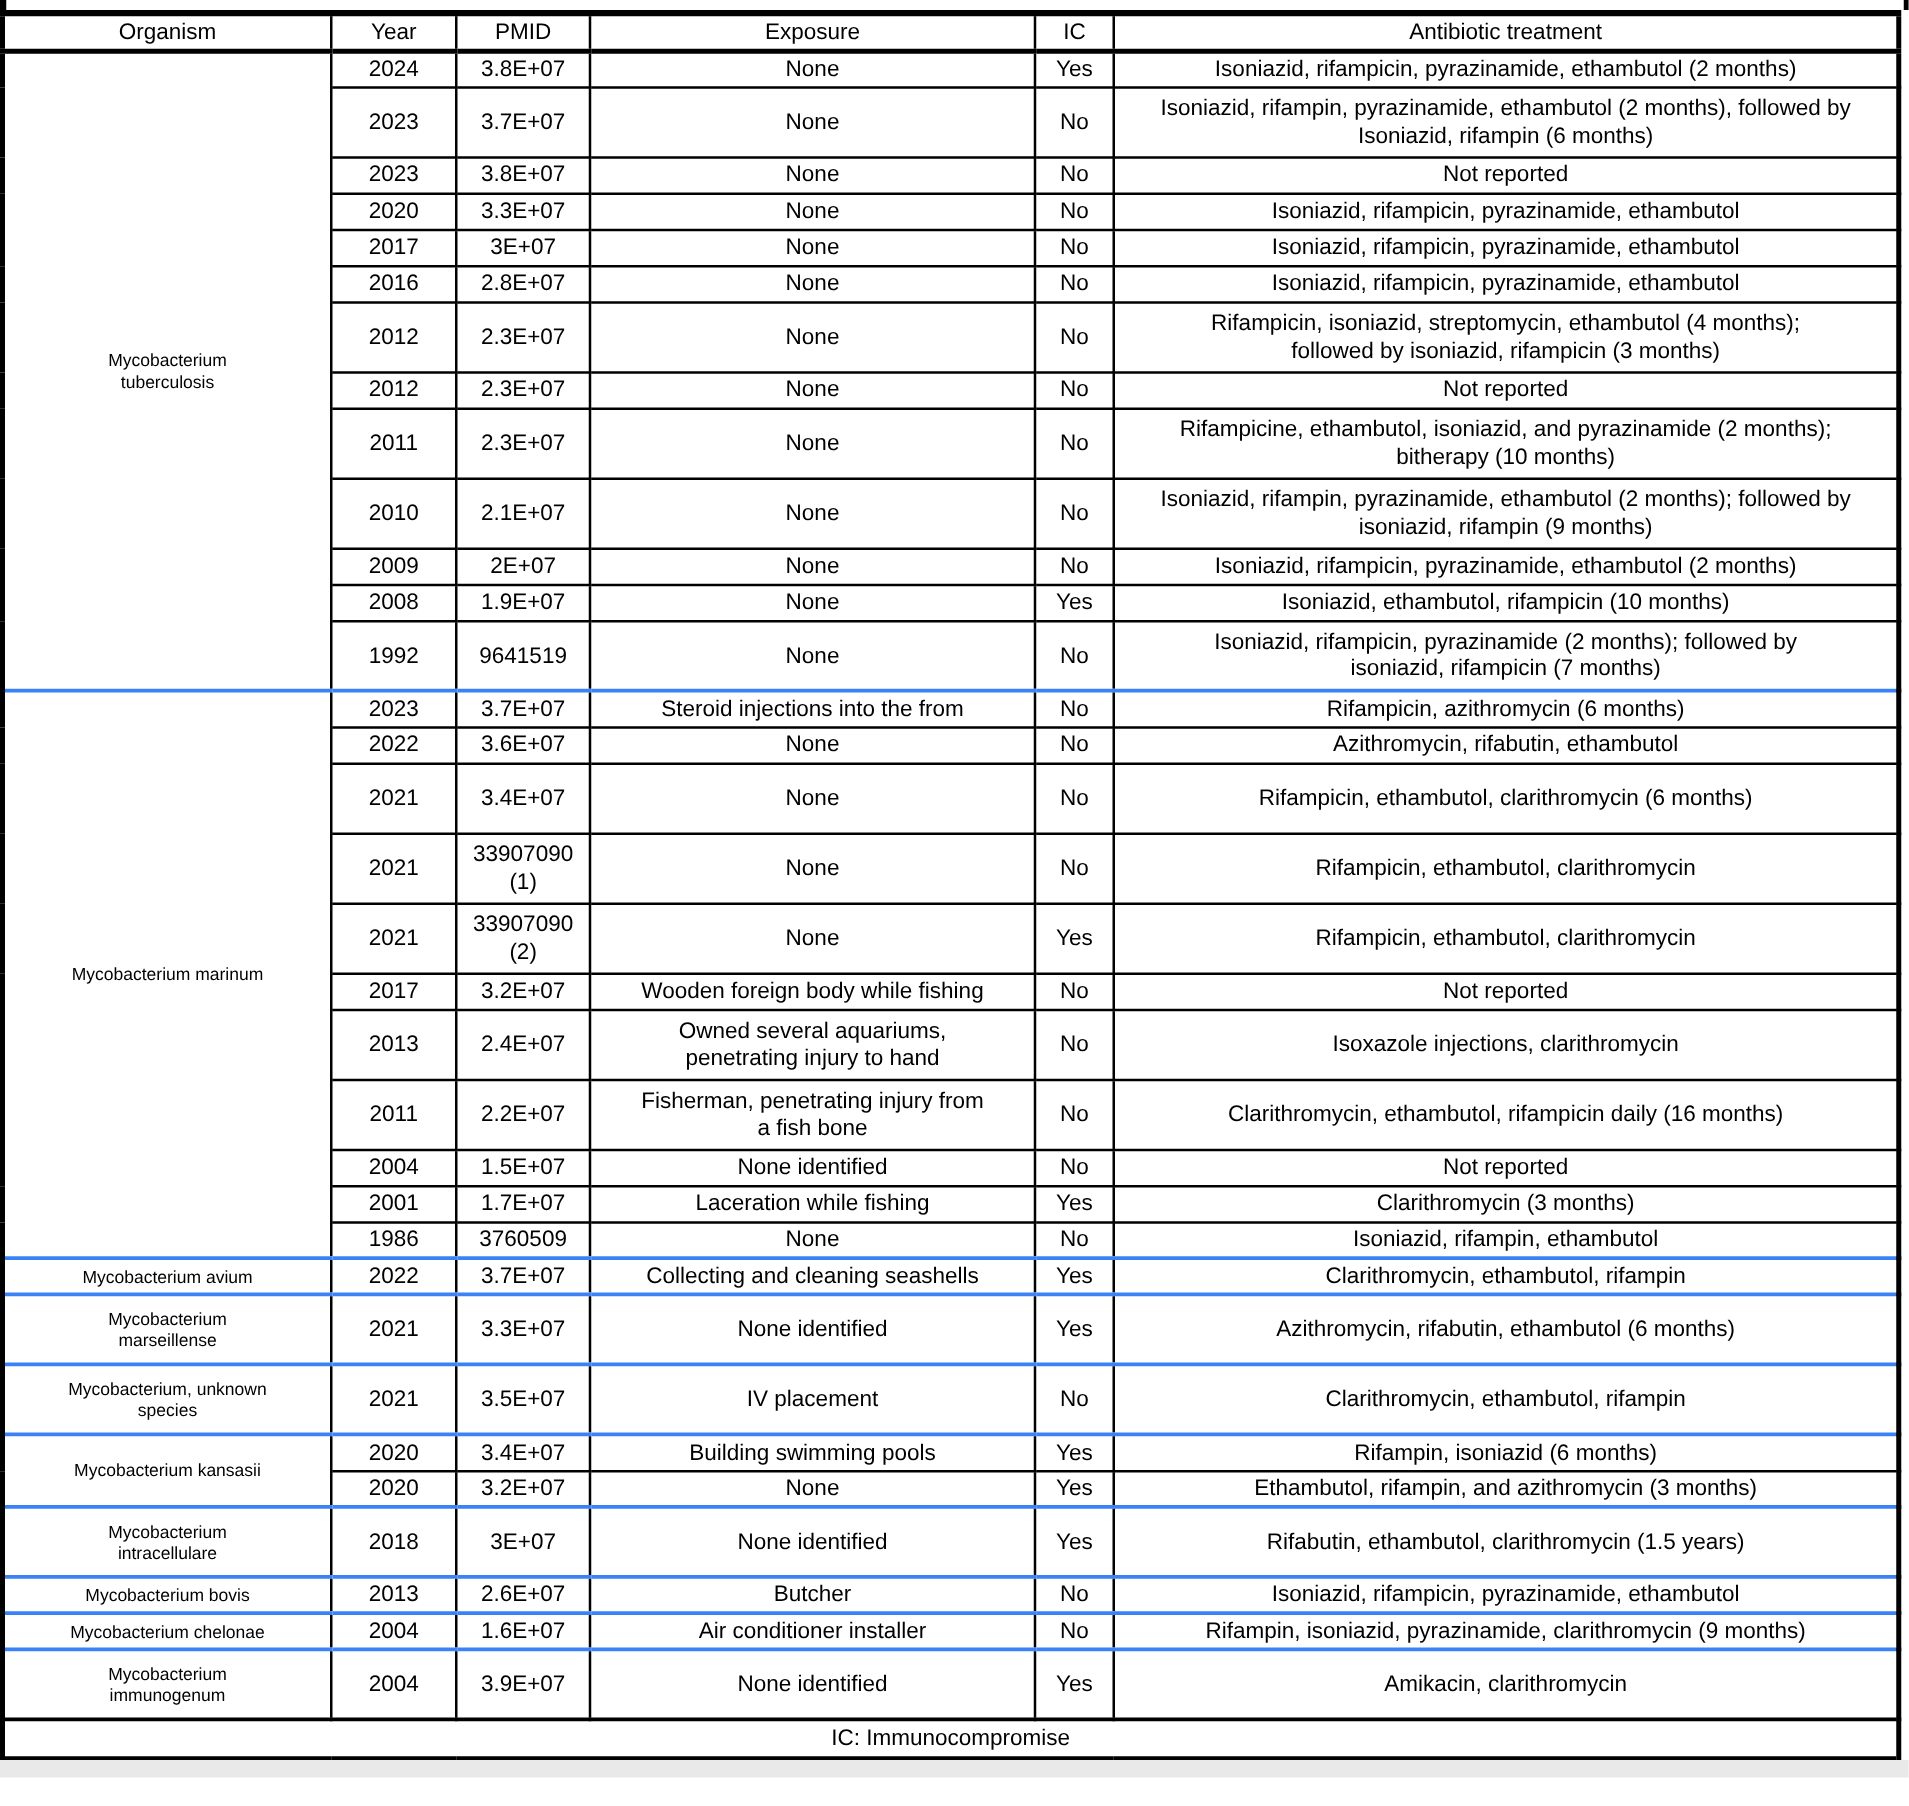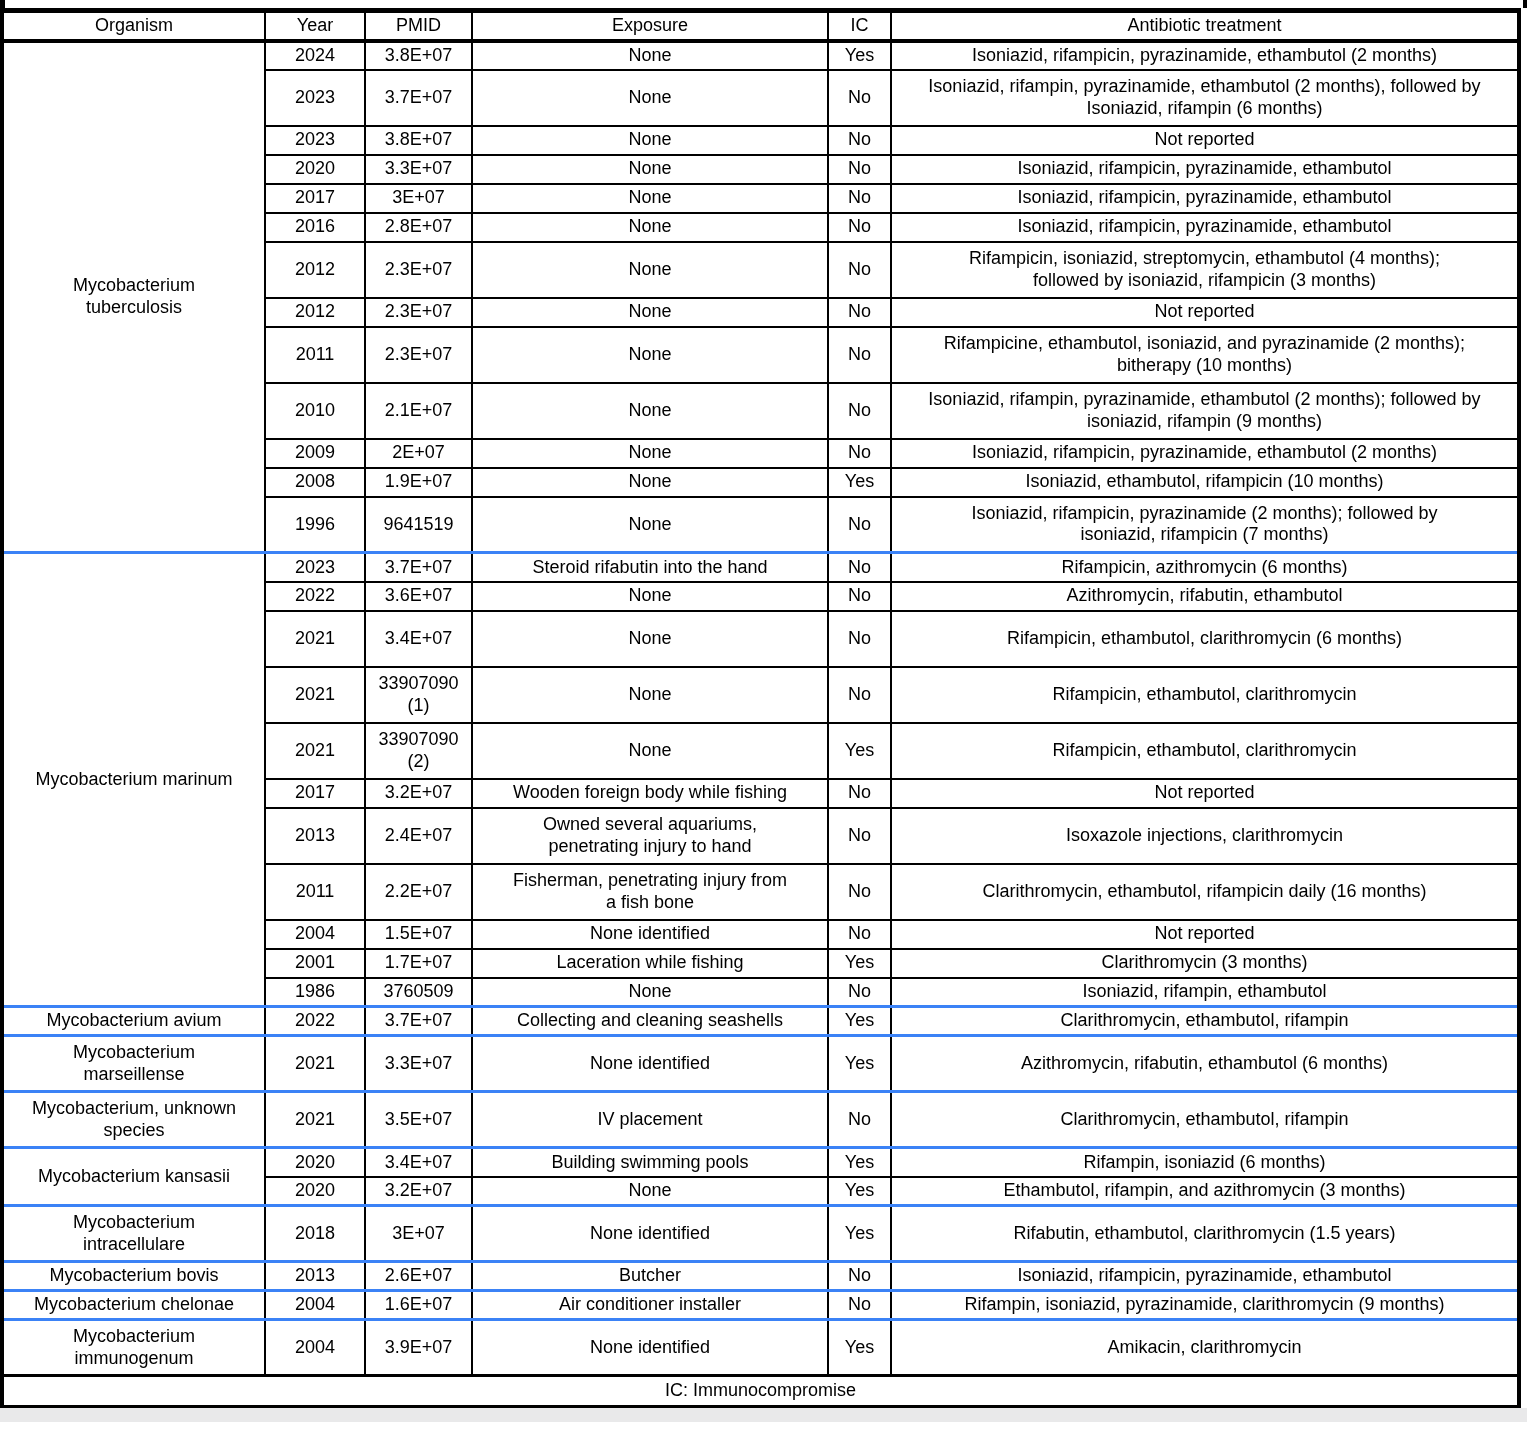--- a/index.html
+++ b/index.html
@@ -41,21 +41,21 @@
     overflow: hidden;
   }
   thead tr { height: 28px; }
   thead th {
     font-weight: 400;
     border-bottom: 4px solid #000;
   }
   tbody tr { height: 29px; }
   tbody tr.tall { height: 56px; }
   tbody tr.group-start td { border-top: 3px solid #3b82f6; }
-  td.org { font-size: 18px; }
+  td.org { font-size: 14px; }
   tfoot td {
     border-top: 3px solid #000;
     font-weight: 400;
     height: 31px;
   }
   .bottom-strip {
     height: 14px;
     background: #e9e9ea;
   }
 </style>
@@ -166,32 +166,32 @@
         <td>Isoniazid, rifampicin, pyrazinamide, ethambutol (2 months)</td>
       </tr>
       <tr>
         <td>2008</td>
         <td>1.9E+07</td>
         <td>None</td>
         <td>Yes</td>
         <td>Isoniazid, ethambutol, rifampicin (10 months)</td>
       </tr>
       <tr class="tall">
-        <td>1996</td>
+        <td>1992</td>
         <td>9641519</td>
         <td>None</td>
         <td>No</td>
         <td>Isoniazid, rifampicin, pyrazinamide (2 months); followed by
 isoniazid, rifampicin (7 months)</td>
       </tr>
       <tr class="group-start">
         <td class="org" rowspan="11">Mycobacterium marinum</td>
         <td>2023</td>
         <td>3.7E+07</td>
-        <td>Steroid rifabutin into the hand</td>
+        <td>Steroid injections into the from</td>
         <td>No</td>
         <td>Rifampicin, azithromycin (6 months)</td>
       </tr>
       <tr>
         <td>2022</td>
         <td>3.6E+07</td>
         <td>None</td>
         <td>No</td>
         <td>Azithromycin, rifabutin, ethambutol</td>
       </tr>

